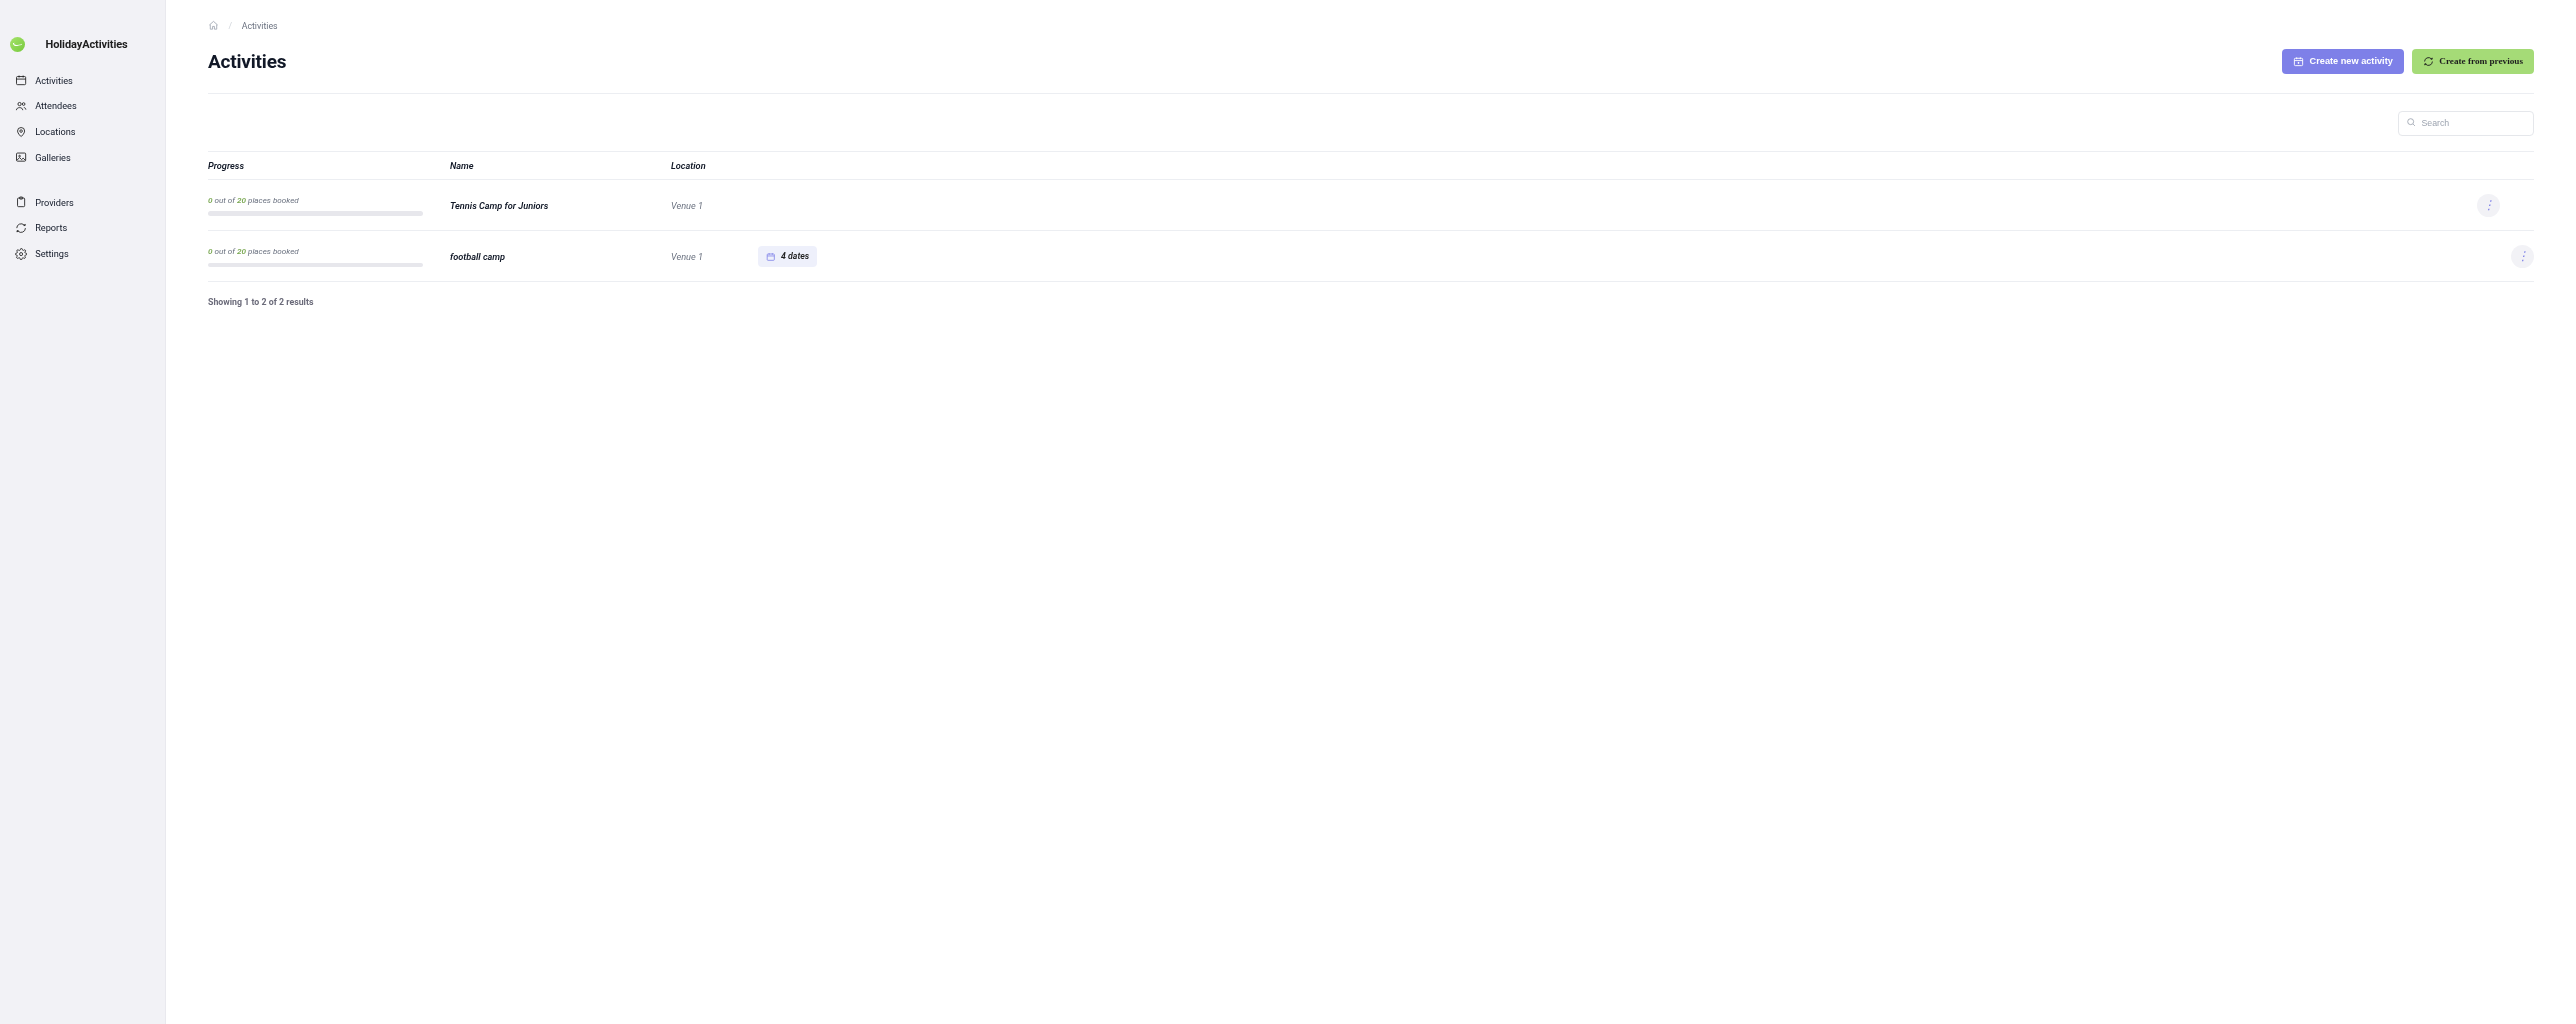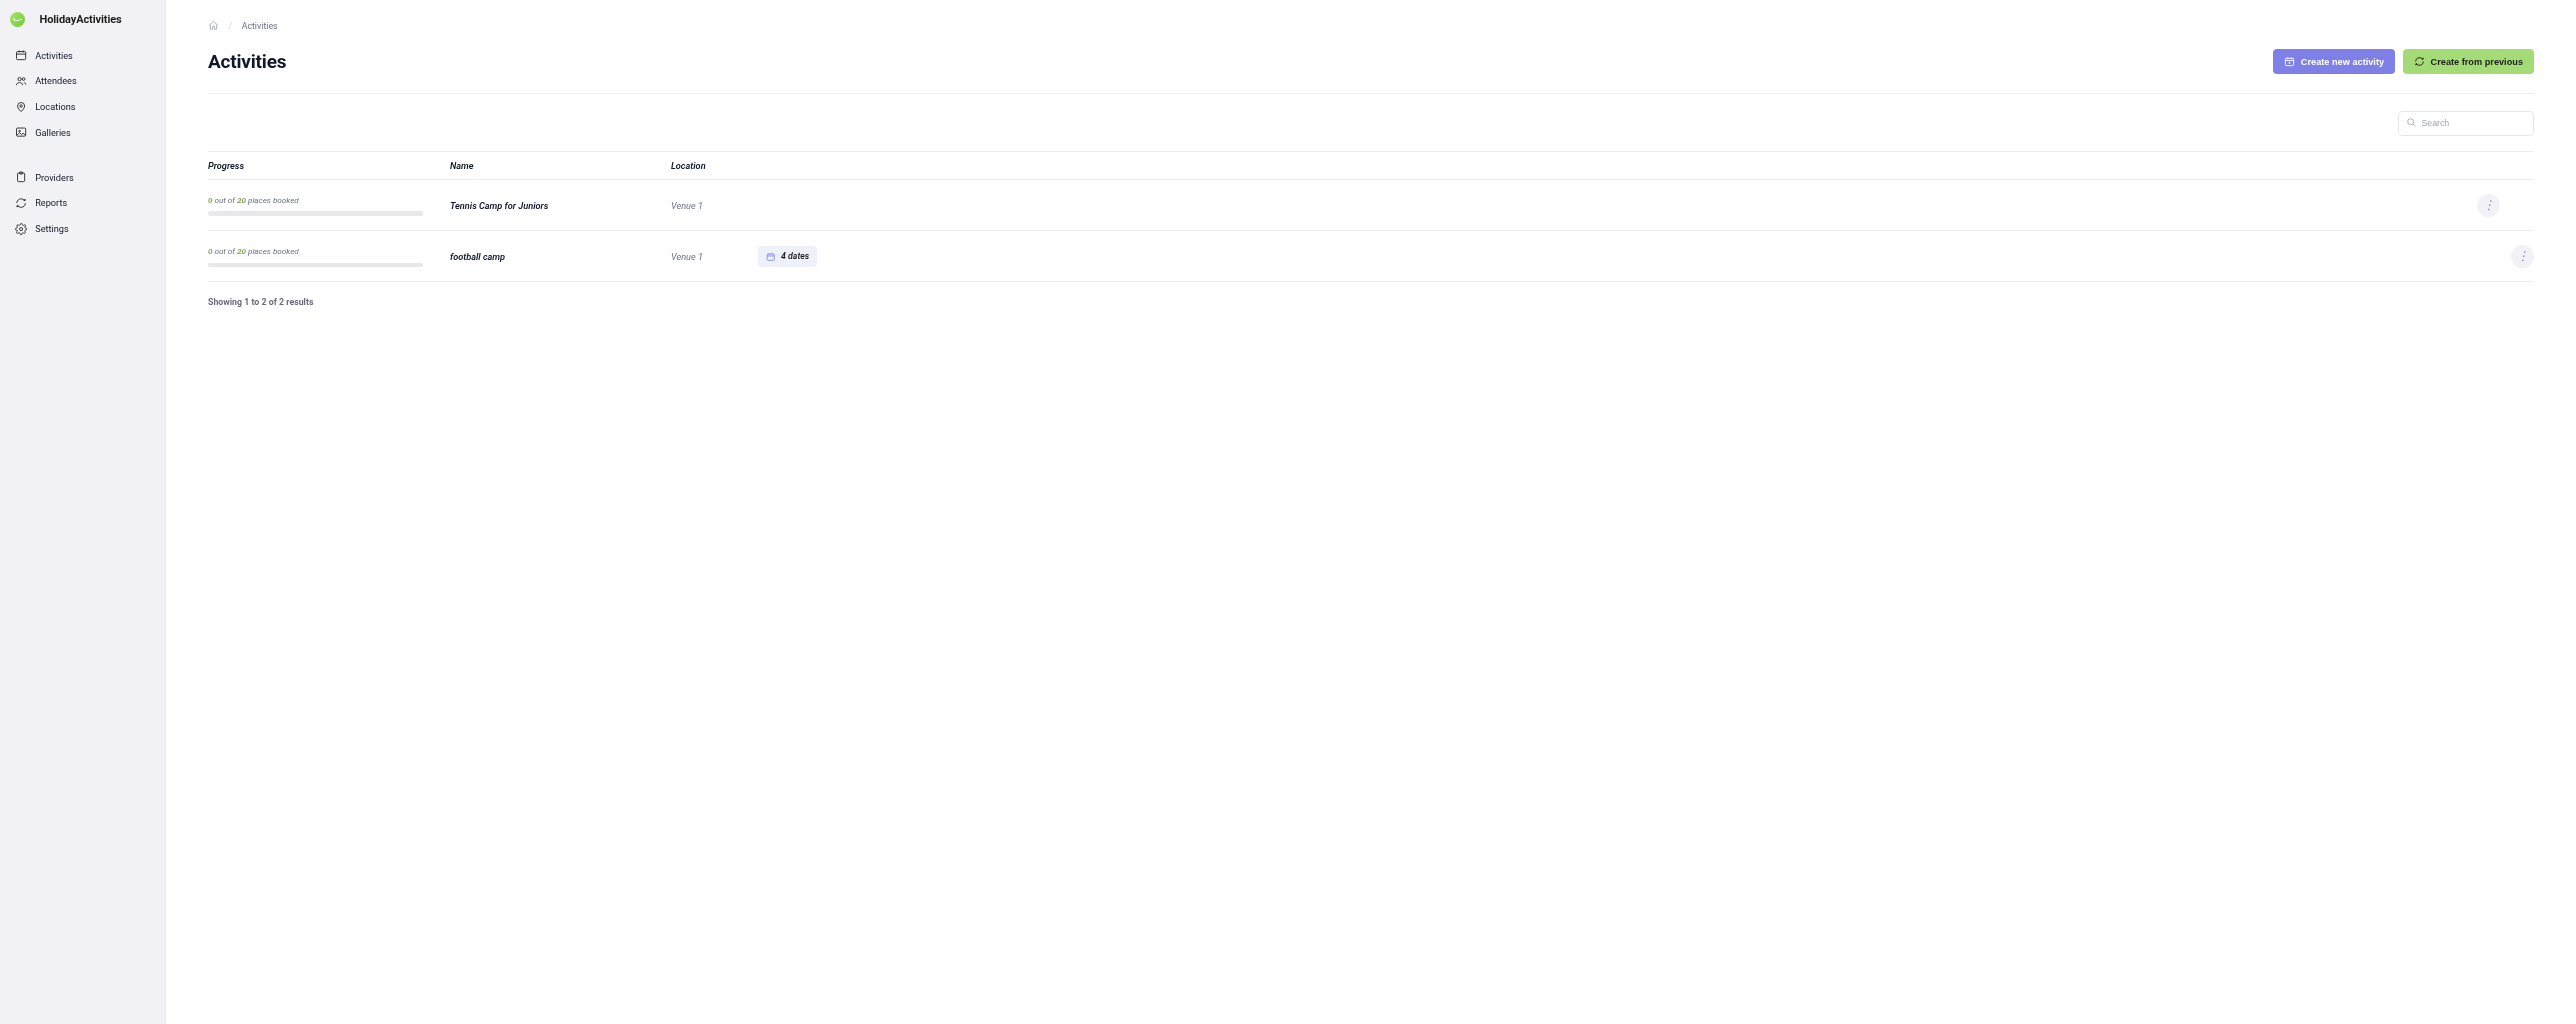--- a/index.html
+++ b/index.html
@@ -15,22 +15,23 @@
   .sidebar {
     width: 166px;
     background: #f2f2f6;
     border-right: 0.7px solid #e9e9ee;
     padding: 12.2px 9.5px;
     flex-shrink: 0;
   }
   .brand {
     display: flex;
     align-items: center;
-    gap: 15px;
+    gap: 21px;
     padding: 0 1.4px 15px 0;
+    margin-top: 25px;
   }
   .brand-mark {
     width: 15px; height: 15px;
     border-radius: 50%;
     background: linear-gradient(135deg, #a6e36b 0%, #76c93c 100%);
     position: relative;
   }
   .brand-mark::after {
     content: ""; position: absolute;
     width: 8.1px; height: 3.4px;
@@ -61,30 +62,30 @@
     position: relative;
     min-width: 0;
   }
   .crumbs { display: flex; align-items: center; gap: 9.5px; color: #6b7280; font-size: 8.8px; margin-bottom:17.6px;}
   .crumb-sep { color: #d1d5db; }
   .crumb-home { width:11px; height:11px; display:flex; align-items:center; justify-content:center;}
   .header-row { display: flex; align-items:center; justify-content:space-between; margin-bottom:19px;}
   .page-title { font-size: 19px; font-weight: 700; letter-spacing:-0.2px; color:#111827; }
   .header-actions { display:flex; gap:8.1px; }
   .btn {
-    display:flex; align-items:flex-end; gap:5.4px;
+    display:flex; align-items:center; gap:5.4px;
     padding: 6.8px 11px;
     border-radius:4.1px;
     font-weight:600;
     font-size:9.2px;
     border:none;
     cursor:pointer;
   }
   .btn-primary { background:#7e80e8; color:#fff; }
-  .btn-secondary { background:#a5db77; color:#1e1e1e; }
+  .btn-secondary { background:#a5db77; color:#1e1e1e;font-family:Liberation Serif, serif; }
   .btn .btn-icon { width:11px; height:11px; display:flex; align-items:center; justify-content:center;}
   .divider { height:0.7px; background:#eceef2; margin: 0 0 17.6px 0; }
   .toolbar { display:flex; justify-content:flex-end; margin-bottom: 15px; }
   .search {
     display:flex; align-items:center; gap:5.4px;
     width: 136px;
     border:0.7px solid #e5e7eb;
     border-radius:4.1px;
     padding: 5.4px 6.8px;
     color:#9ca3af;

